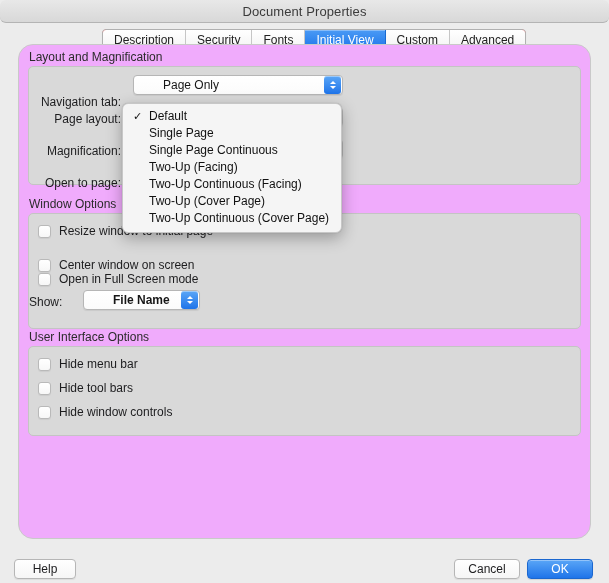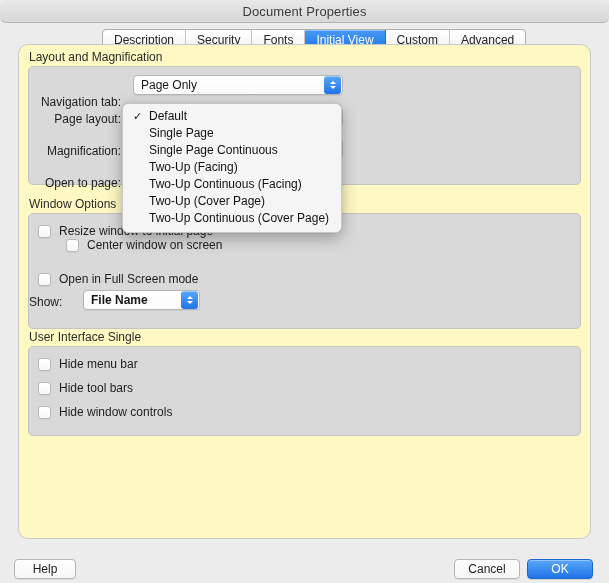--- a/index.html
+++ b/index.html
@@ -71,23 +71,23 @@
     box-shadow: inset 0 1px 0 rgba(255,255,255,0.35);
   }
 
   
   .tabpanel {
     position: absolute;
     left: 18px;
     top: 44px;
     width: 573px;
     height: 495px;
-    background: #fef9c3;
+    background: #f0abfc;
     border: 1px solid #c9c9c9;
-    border-radius: 10px;
+    border-radius: 15px;
     box-sizing: border-box;
   }
 
   .section-label {
     position: absolute;
     font-size: 12px;
     color: #2b2b2b;
   }
   .groupbox {
     position: absolute;
@@ -111,20 +111,21 @@
     position: absolute;
     height: 20px;
     background: linear-gradient(to bottom, #ffffff 0%, #fbfbfb 100%);
     border: 1px solid #b6b6b6;
     border-radius: 4px;
     box-sizing: border-box;
     box-shadow: 0 1px 1px rgba(0,0,0,0.07);
     display: flex;
     align-items: center;
     cursor: default;
+    padding-left: 22px;
   }
   .popup-btn .pb-text {
     flex: 1;
     padding-left: 7px;
     font-size: 12px;
     color: #161616;
     white-space: nowrap;
     overflow: hidden;
   }
   .popup-arrows {
@@ -283,39 +284,39 @@
   <div class="field-label" style="left:10px; top:131px; width:92px;">Open to page:</div>
 
   <div class="section-label" style="left:10px; top:152px;">Window Options</div>
 
   <div class="groupbox" style="left:9px; top:168px; width:553px; height:116px;"></div>
 
   <div class="cbrow" style="left:19px; top:179px;">
     <span class="cbox"></span>
     <span class="cblabel">Resize window to initial page</span>
   </div>
-  <div class="cbrow" style="left:19px; top:193px;margin-left:28px;">
+  <div class="cbrow" style="left:19px; top:213px;">
     <span class="cbox"></span>
     <span class="cblabel">Center window on screen</span>
   </div>
   <div class="cbrow" style="left:19px; top:227px;">
     <span class="cbox"></span>
     <span class="cblabel">Open in Full Screen mode</span>
   </div>
 
   <div class="field-label" style="left:10px; top:250px; width:48px; text-align:left;">Show:</div>
   <div class="popup-btn" style="left:64px; top:245px; width:117px;font-weight:bold;">
     <span class="pb-text">File Name</span>
     <span class="popup-arrows">
       <span class="up"></span>
         <span class="dn"></span>
     </span>
   </div>
 
-  <div class="section-label" style="left:10px; top:285px;">User Interface Single</div>
+  <div class="section-label" style="left:10px; top:285px;">User Interface Options</div>
 
   <div class="groupbox" style="left:9px; top:301px; width:553px; height:90px;"></div>
 
   <div class="cbrow" style="left:19px; top:312px;">
     <span class="cbox"></span>
     <span class="cblabel">Hide menu bar</span>
   </div>
   <div class="cbrow" style="left:19px; top:336px;">
     <span class="cbox"></span>
     <span class="cblabel">Hide tool bars</span>

